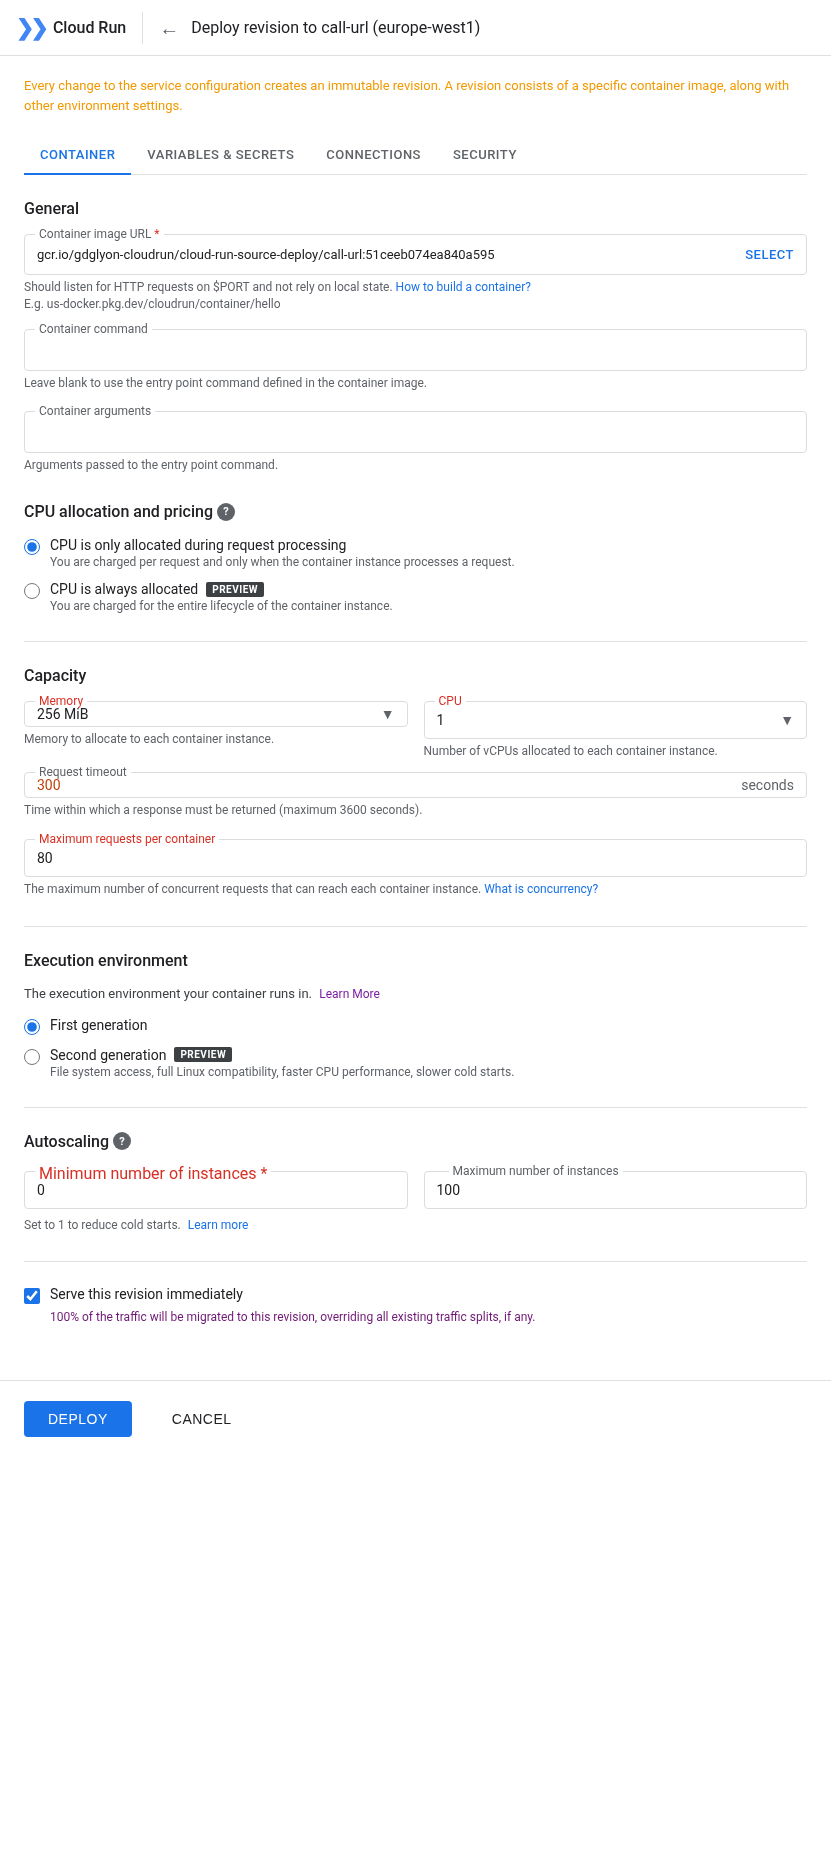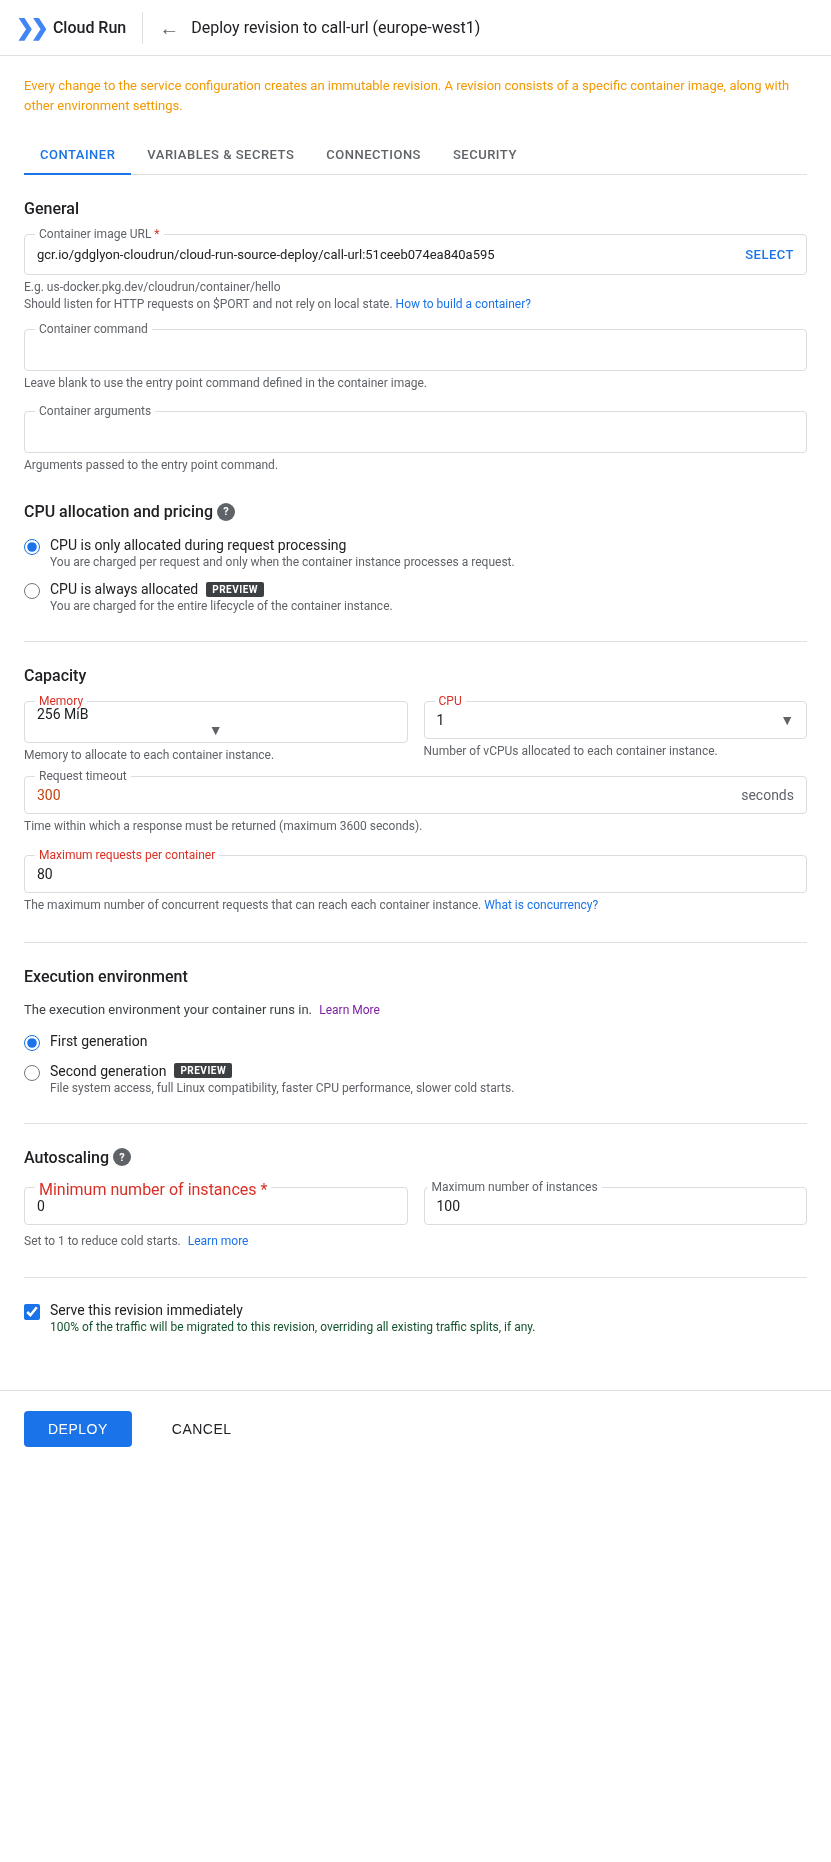--- a/index.html
+++ b/index.html
@@ -212,22 +212,22 @@
       height: 16px;
       cursor: pointer;
       flex-shrink: 0;
     }
     .checkbox-label {
       font-size: 14px;
       color: #202124;
     }
     .checkbox-desc {
       font-size: 12px;
-      color: #14532d;
-      margin-top: 2px;
+      color: #701a75;
+      margin-top: 8px;
     }
 
     
     .action-bar {
       display: flex;
       align-items: center;
       gap: 16px;
       padding: 20px 24px;
       border-top: 1px solid #e0e0e0;
       margin-top: 8px;
@@ -303,22 +303,22 @@
 
     <div class="field-group" style="margin-bottom:16px;">
       <div style="position:relative; border:1px solid #dadce0; border-radius:4px;">
         <span style="position:absolute; top:-8px; left:10px; background:#fff; padding:0 4px; font-size:12px; color:#5f6368;">Container image URL <span style="color:#d93025;">*</span></span>
         <div style="display:flex; align-items:center;">
           <input type="text" value="gcr.io/gdglyon-cloudrun/cloud-run-source-deploy/call-url:51ceeb074ea840a595" style="flex: 1 1 0%; border: none; outline: none; padding: 12px; font-size: 13px; color: rgb(32, 33, 36); font-family: inherit; background: transparent;">
           <span style="color:#1a73e8; font-weight:500; font-size:13px; padding:0 12px; cursor:pointer; letter-spacing:0.5px;">SELECT</span>
         </div>
       </div>
       <div class="field-help">
+        <div>Should listen for HTTP requests on $PORT and not rely on local state. <a href="#" class="link">How to build a container?</a></div>
         <div>E.g. us-docker.pkg.dev/cloudrun/container/hello</div>
-        <div>Should listen for HTTP requests on $PORT and not rely on local state. <a href="#" class="link">How to build a container?</a></div>
       </div>
     </div>
 
 
     <div class="field-group">
       <div style="position:relative; border:1px solid #dadce0; border-radius:4px; padding:12px;">
         <span style="position:absolute; top:-8px; left:10px; background:#fff; padding:0 4px; font-size:12px; color:#5f6368;">Container command</span>
         <input type="text" placeholder="" style="width: 100%; border: none; outline: none; font-size: 14px; color: rgb(32, 33, 36); font-family: inherit; background: transparent;">
       </div>
       <div class="field-help">Leave blank to use the entry point command defined in the container image.</div>
@@ -362,21 +362,21 @@
   <hr class="divider">
 
   <div class="section">
     <div class="section-title">Capacity</div>
 
     <div class="capacity-row">
 
       <div style="flex:1;">
         <div style="position:relative; border:1px solid #dadce0; border-radius:4px; padding:4px 12px;">
           <span style="position:absolute; top:-8px; left:10px; background:#fff; padding:0 4px; font-size:12px; color:#d93025;">Memory</span>
-          <div style="display:flex; align-items:center; justify-content:space-between;flex-direction:column;">
+          <div style="display:flex; align-items:center; justify-content:space-between;">
             <select style="width:100%; border:none; outline:none; font-size:14px; color:#202124; font-family:inherit; background:transparent; appearance:none; cursor:pointer;">
               <option>256 MiB</option>
               <option>128 MiB</option>
               <option>512 MiB</option>
               <option>1 GiB</option>
               <option>2 GiB</option>
               <option>4 GiB</option>
               <option>8 GiB</option>
             </select>
             <span style="color:#5f6368; pointer-events:none;">▼</span>
@@ -395,21 +395,21 @@
               <option>4</option>
             </select>
             <span style="color:#5f6368; pointer-events:none;">▼</span>
           </div>
         </div>
         <div class="field-help">Number of vCPUs allocated to each container instance.</div>
       </div>
     </div>
 
     <div class="field-group">
-      <div style="position:relative; border:1px solid #dadce0; border-radius:4px; padding:10px 12px; display:flex; align-items:center;">
+      <div style="position:relative; border:1px solid #dadce0; border-radius:4px; padding:4px 12px; display:flex; align-items:center;">
         <span style="position:absolute; top:-8px; left:10px; background:#fff; padding:0 4px; font-size:12px; color:#5f6368;">Request timeout</span>
         <input type="text" style="flex: 1 1 0%; border: none; outline: none; font-size: 14px; color: #c2410c; font-family: inherit; background: transparent;" value="300">
         <span style="color:#5f6368; font-size:14px;">seconds</span>
       </div>
       <div class="field-help">Time within which a response must be returned (maximum 3600 seconds).</div>
     </div>
 
     <div class="field-group">
       <div style="position:relative; border:1px solid #dadce0; border-radius:4px; padding:10px 12px;">
         <span style="position:absolute; top:-8px; left:10px; background:#fff; padding:0 4px; font-size:12px; color:#d93025;">Maximum requests per container</span>
@@ -462,21 +462,21 @@
 
       <div style="flex:1;">
         <div style="position:relative; border:1px solid #dadce0; border-radius:4px; padding:10px 12px;">
           <span style="position:absolute; top:-8px; left:10px; background:#fff; padding:0 4px; font-size:16px; color:#d93025;">Minimum number of instances <span style="color:#d93025;">*</span></span>
           <input type="text" style="width: 100%; border: none; outline: none; font-size: 14px; color: rgb(32, 33, 36); font-family: inherit; background: transparent;" value="0">
         </div>
       </div>
 
       <div style="flex:1;">
         <div style="position:relative; border:1px solid #dadce0; border-radius:4px; padding:10px 12px;">
-          <span style="position:absolute; top:-8px; left:3px; background:#fff; padding:0 4px; font-size:12px; color:#5f6368;">Maximum number of instances</span>
+          <span style="position:absolute; top:-8px; left:24px; background:#fff; padding:0 4px; font-size:12px; color:#5f6368;">Maximum number of instances</span>
           <input type="text" style="width: 100%; border: none; outline: none; font-size: 14px; color: rgb(32, 33, 36); font-family: inherit; background: transparent;" value="100">
         </div>
       </div>
     </div>
 
     <div class="field-help">
       <span>Set to 1 to reduce cold starts.</span>
       <a href="#" class="link-purple" style="margin-left:4px;">Learn more</a>
     </div>
   </div>

